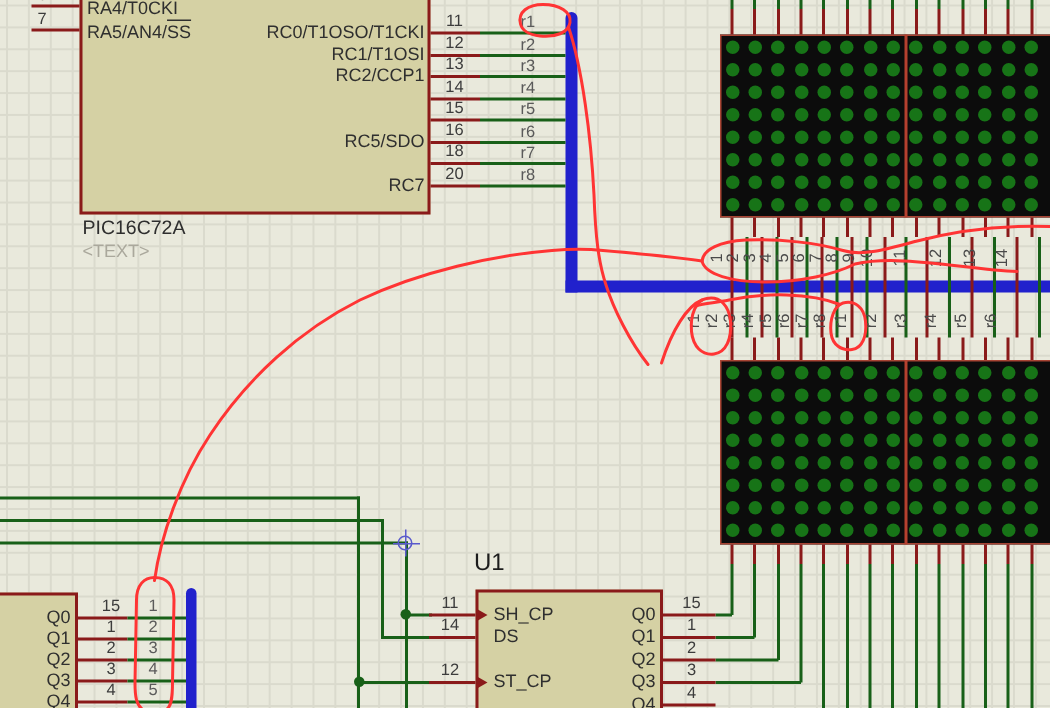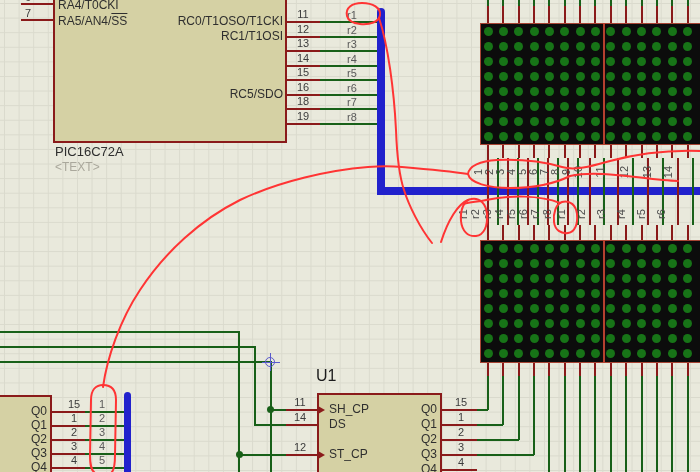--- a/index.html
+++ b/index.html
@@ -88,41 +88,43 @@
     <div class="txt" style="left: 100px; top: 15px; width: 183px; text-align: right;">RC0/T1OSO/T1CKI</div>
     <div class="stub" style="left: 287px; top: 36px; width: 33px; height: 2px;"></div>
     <div class="num" style="left: 288px; top: 23px; width: 30px;">12</div>
     <div class="hwire" style="left: 320px; top: 36px; width: 57px; height: 2px;"></div>
     <div class="net" style="left: 347px; top: 24px;">r2</div>
     <div class="txt" style="left: 100px; top: 30px; width: 183px; text-align: right;">RC1/T1OSI</div>
     <div class="stub" style="left: 287px; top: 50px; width: 33px; height: 2px;"></div>
     <div class="num" style="left: 288px; top: 37px; width: 30px;">13</div>
     <div class="hwire" style="left: 320px; top: 50px; width: 57px; height: 2px;"></div>
     <div class="net" style="left: 347px; top: 38px;">r3</div>
+    <div class="txt" style="left: 100px; top: 44px; width: 183px; text-align: right;">RC2/CCP1</div>
     <div class="stub" style="left: 287px; top: 65px; width: 33px; height: 2px;"></div>
     <div class="num" style="left: 288px; top: 52px; width: 30px;">14</div>
     <div class="hwire" style="left: 320px; top: 65px; width: 57px; height: 2px;"></div>
     <div class="net" style="left: 347px; top: 53px;">r4</div>
     <div class="stub" style="left: 287px; top: 79px; width: 33px; height: 2px;"></div>
     <div class="num" style="left: 288px; top: 66px; width: 30px;">15</div>
     <div class="hwire" style="left: 320px; top: 79px; width: 57px; height: 2px;"></div>
     <div class="net" style="left: 347px; top: 67px;">r5</div>
     <div class="stub" style="left: 287px; top: 94px; width: 33px; height: 2px;"></div>
     <div class="num" style="left: 288px; top: 81px; width: 30px;">16</div>
     <div class="hwire" style="left: 320px; top: 94px; width: 57px; height: 2px;"></div>
     <div class="net" style="left: 347px; top: 82px;">r6</div>
     <div class="txt" style="left: 100px; top: 88px; width: 183px; text-align: right;">RC5/SDO</div>
     <div class="stub" style="left: 287px; top: 108px; width: 33px; height: 2px;"></div>
     <div class="num" style="left: 288px; top: 95px; width: 30px;">18</div>
     <div class="hwire" style="left: 320px; top: 108px; width: 57px; height: 2px;"></div>
     <div class="net" style="left: 347px; top: 96px;">r7</div>
     <div class="stub" style="left: 287px; top: 123px; width: 33px; height: 2px;"></div>
-    <div class="num" style="left: 288px; top: 110px; width: 30px;">19</div>
+    <div class="num" style="left: 288px; top: 110px; width: 30px;">20</div>
     <div class="hwire" style="left: 320px; top: 123px; width: 57px; height: 2px;"></div>
     <div class="net" style="left: 347px; top: 111px;">r8</div>
+    <div class="txt" style="left: 100px; top: 117px; width: 183px; text-align: right;">RC7</div>
     <div class="stub" style="left: 21px; top: 3px; width: 32px; height: 2px;"></div>
     <div class="num" style="left: 20px; top: -9px; width: 16px;">6</div>
     <div class="txt" style="left: 58px; top: -1px;">RA4/T0CKI</div>
     <div class="stub" style="left: 21px; top: 19px; width: 32px; height: 2px;"></div>
     <div class="num" style="left: 20px; top: 7px; width: 16px;">7</div>
     <div class="txt" style="left: 58px; top: 15px;">RA5/AN4/<span class="ss">SS</span></div>
     <div class="dot" style="left: 483.5px; top: 26.5px;"></div>
     <div class="dot" style="left: 498.85px; top: 26.5px;"></div>
     <div class="dot" style="left: 514.2px; top: 26.5px;"></div>
     <div class="dot" style="left: 529.55px; top: 26.5px;"></div>

